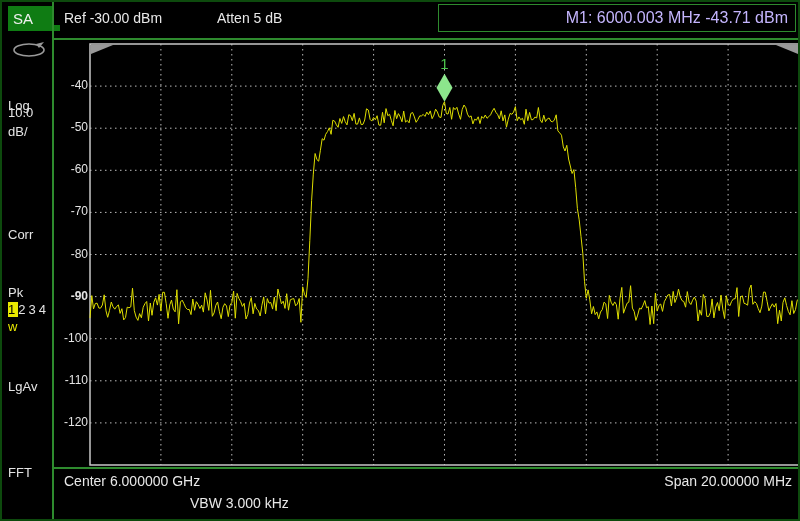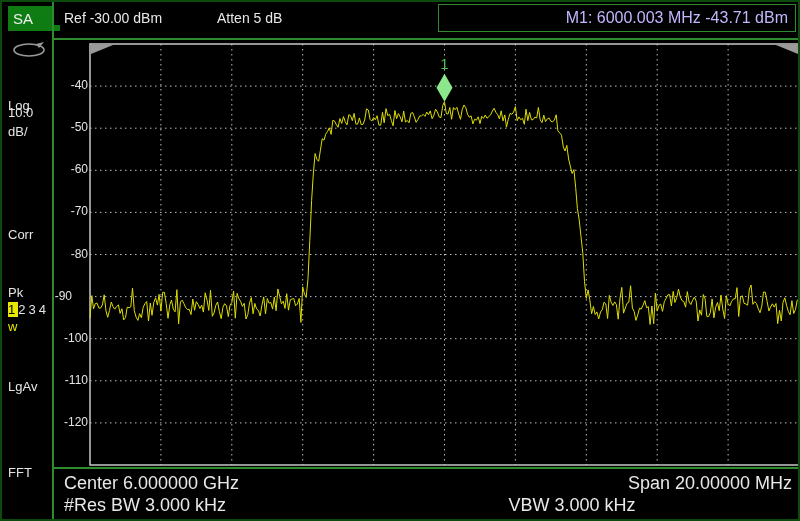--- a/index.html
+++ b/index.html
@@ -47,21 +47,21 @@
   }
 
   
   .plot { position:absolute; left:0; top:0; }
   .corner-tri { position:absolute; width:0; height:0; }
   .corner-tri.tl { left:89px; top:43px; border-top:9px solid #9a9a9a; border-right:22px solid transparent; }
   .corner-tri.tr { left:774px; top:43px; border-top:9px solid #9a9a9a; border-left:22px solid transparent; }
   .ylabel { position:absolute; width:34px; text-align:right; font-size:12px; color:#e4e4e4; }
 
   
-  .footer { position:absolute; left:52px; right:0; top:467px; height:52px; background:#000; font-size:18px; }
+  .footer { position:absolute; left:52px; right:0; top:467px; height:52px; background:#000; font-size:14px; }
   .frow { position:absolute; left:10px; right:6px; display:flex; }
   .frow.r1 { top:4px; }
   .frow.r2 { top:26px; }
   .fcell { white-space:nowrap; }
   .fcell.left { flex:1 1 auto; text-align:left; }
   .fcell.mid  { flex:1 1 auto; text-align:left; }
   .fcell.right{ flex:0 0 auto; text-align:right; }
 </style>
 </head>
 <body>
@@ -125,31 +125,30 @@
         </g>
       </svg>
     <div class="corner-tri tl"></div>
     <div class="corner-tri tr"></div>
     <div id="ylabels">
         <span class="ylabel" style="left: 52px; top: 76.1px;">-40</span>
         <span class="ylabel" style="left: 52px; top: 118.2px;">-50</span>
         <span class="ylabel" style="left: 52px; top: 160.3px;">-60</span>
         <span class="ylabel" style="left: 52px; top: 202.4px; text-align: right;">-70</span>
         <span class="ylabel" style="left: 52px; top: 244.5px;">-80</span>
-        <span class="ylabel" style="left: 36px; top: 286.6px;">-90</span>
+        <span class="ylabel" style="left: 52px; top: 286.6px; font-weight: bold;">-90</span>
         <span class="ylabel" style="left: 52px; top: 328.7px;">-100</span>
         <span class="ylabel" style="left: 52px; top: 370.8px;">-110</span>
         <span class="ylabel" style="left: 52px; top: 412.9px;">-120</span>
       </div>
   </div>
 
   <div class="footer">
     <div class="frow r1">
       <span class="fcell left">Center 6.000000 GHz</span>
       <span class="fcell right">Span 20.00000 MHz</span>
     </div>
     <div class="frow r2">
-      <span class="fcell left">#Res BW 3.000 kHz</span>
       <span class="fcell mid" style="padding-left:126px;">VBW 3.000 kHz</span>
     </div>
   </div>
 
 </div>
 
 </body></html>

